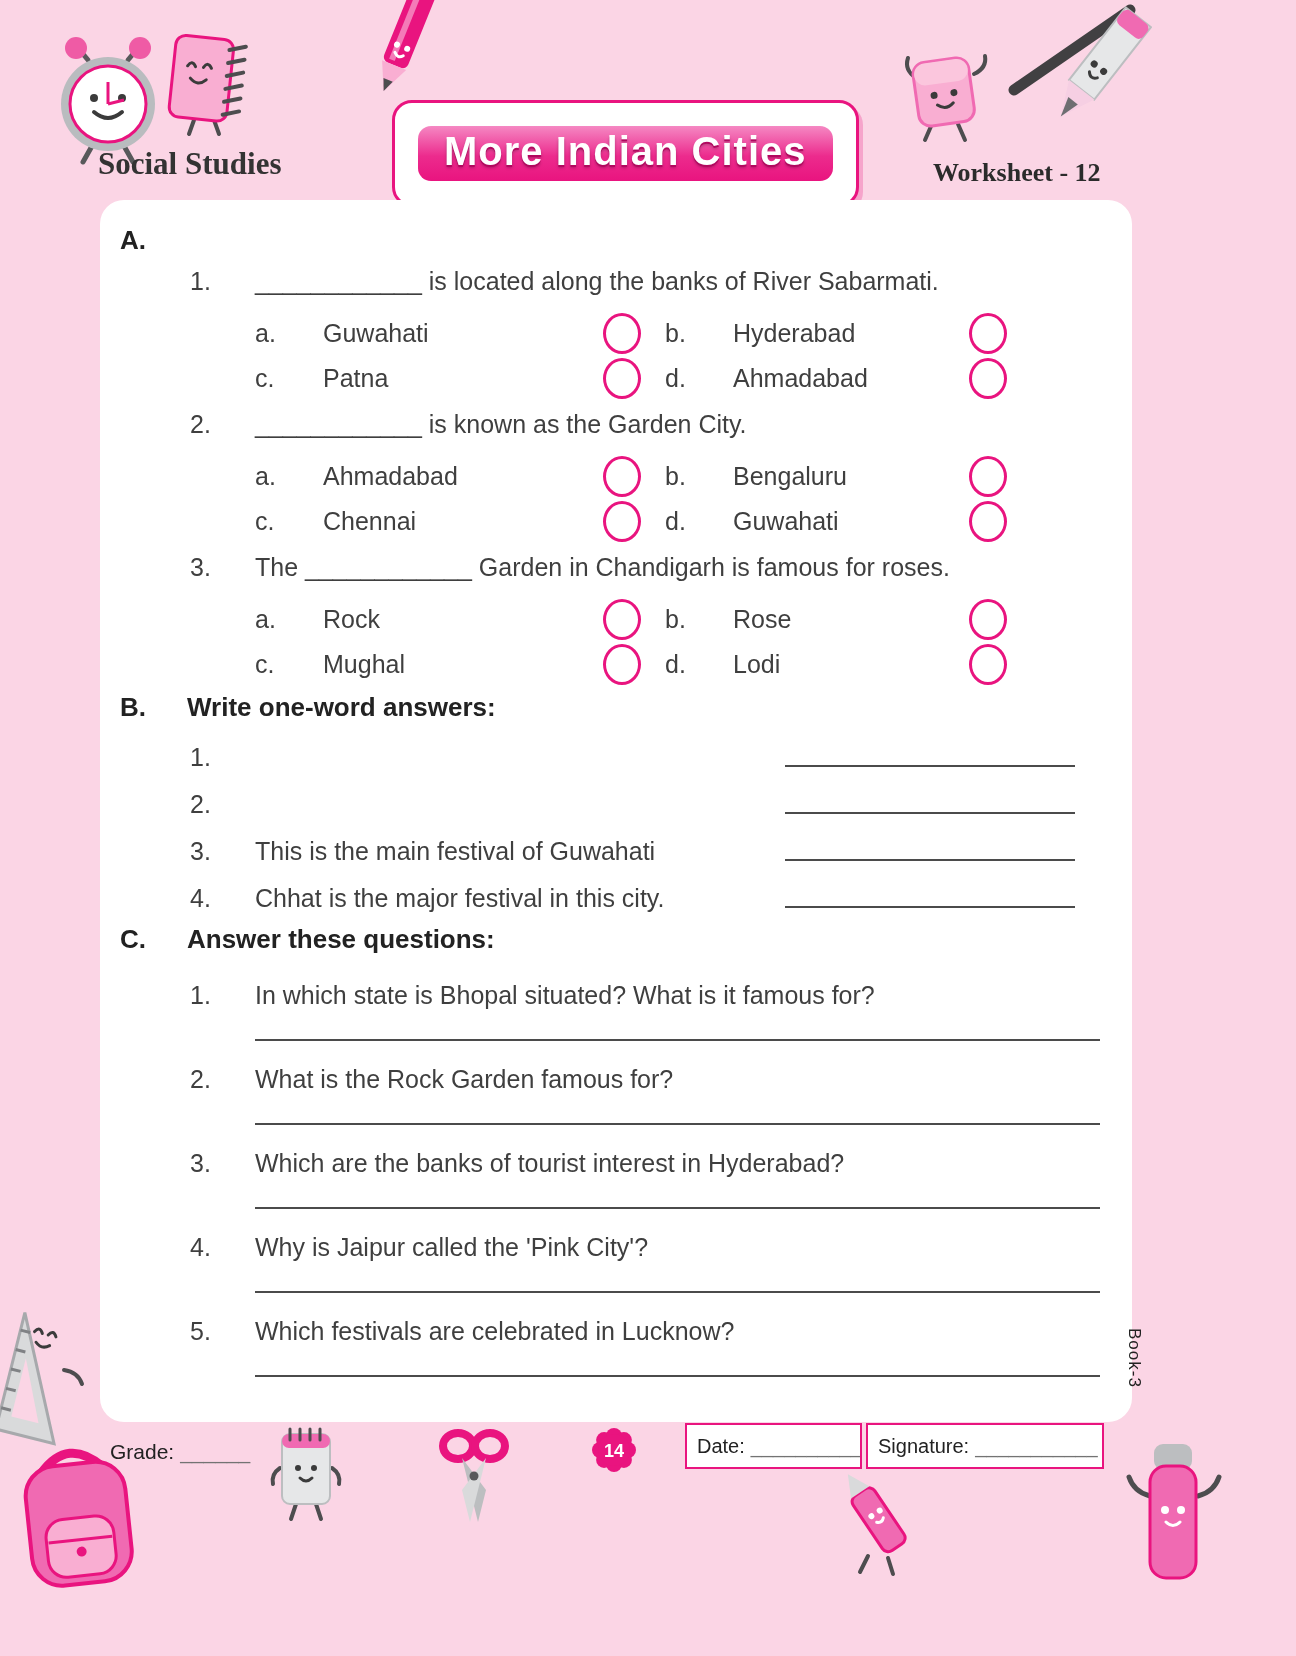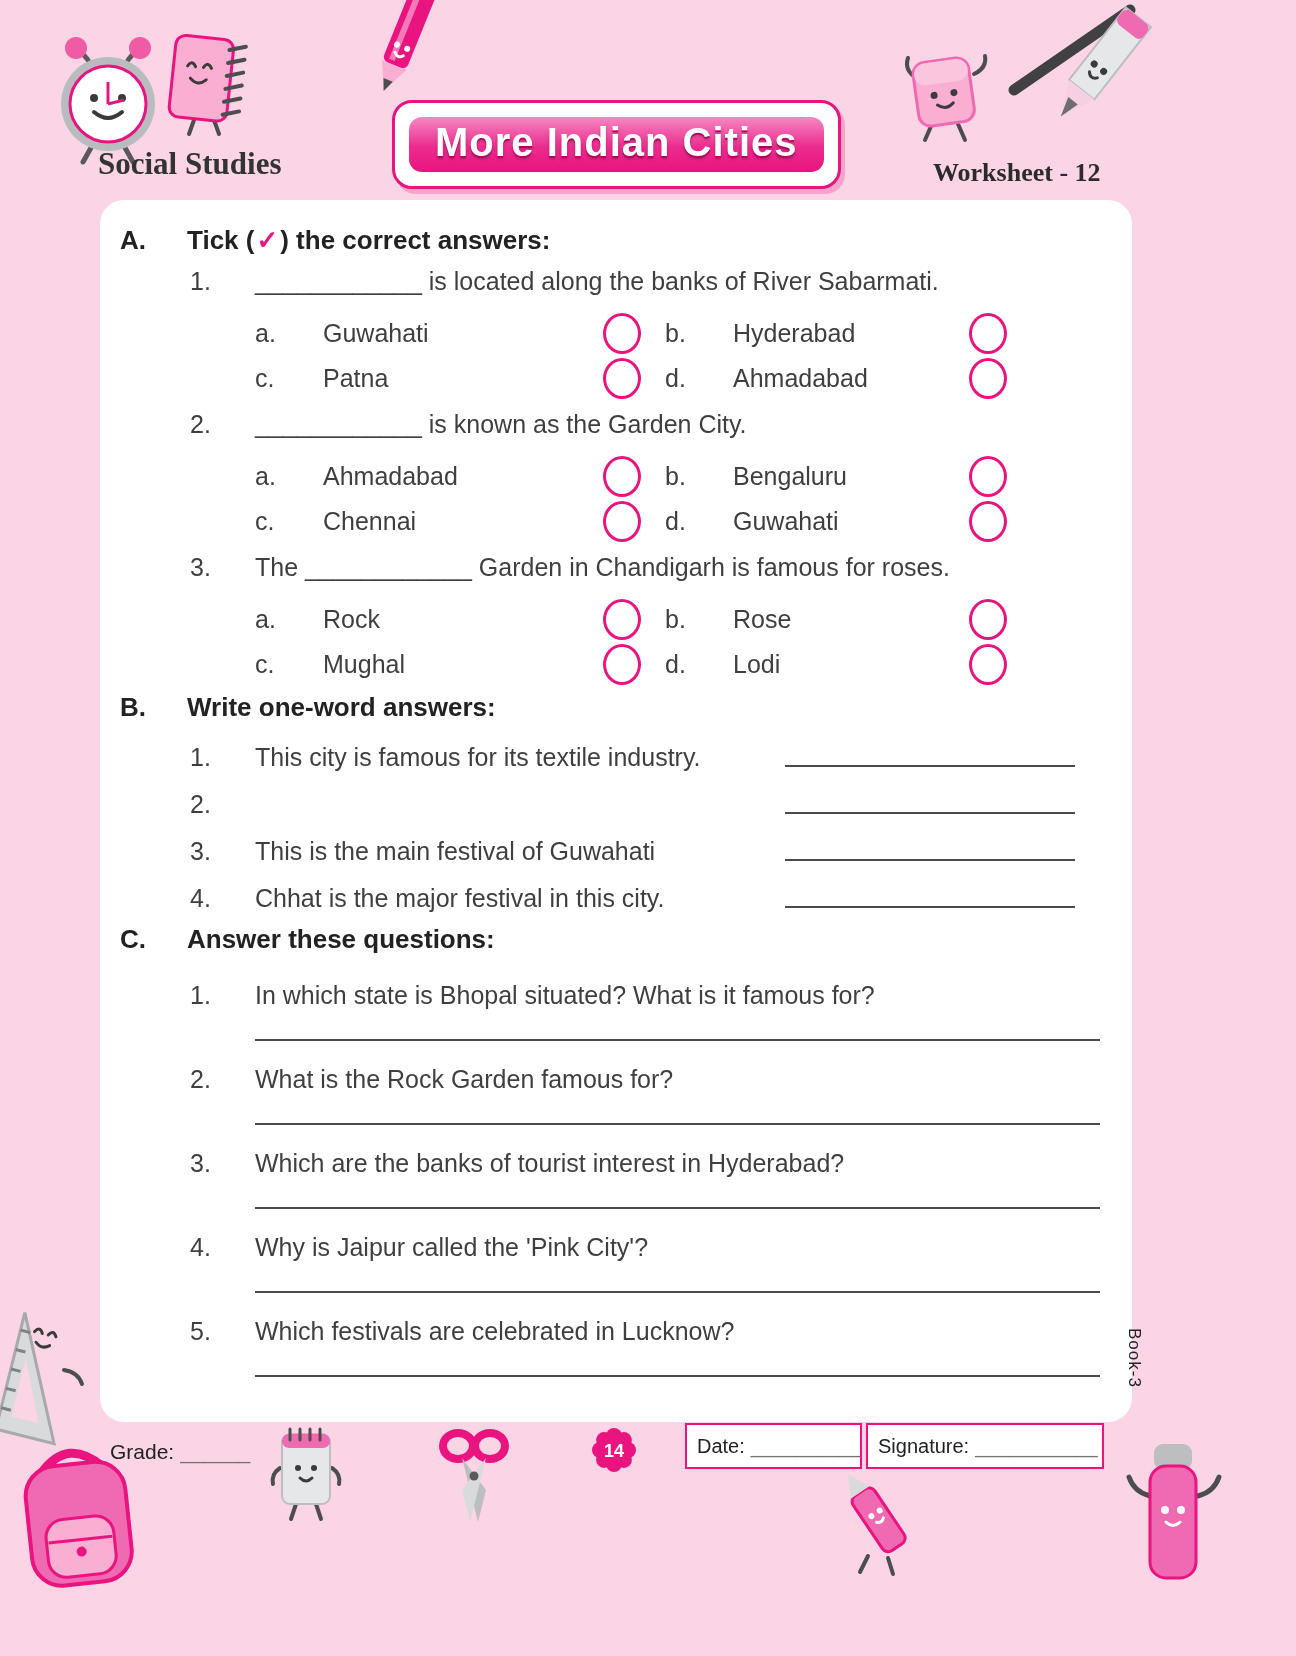--- a/index.html
+++ b/index.html
@@ -21,21 +21,21 @@
     font-size:31px; color:#333;
   }
   .worksheet-num {
     position:absolute; left:933px; top:158px;
     font-family:"Liberation Serif", serif; font-weight:bold;
     font-size:26px; color:#2b2b2b;
   }
   .title-badge {
     position:absolute; left:392px; top:100px;
     background:#fff; border:3px solid #e9147f; border-radius:20px;
-    padding:14px; box-shadow:4px 5px 0 rgba(233,20,127,0.25);
+    padding:23px; box-shadow:4px 5px 0 rgba(233,20,127,0.25);
     display:inline-block;
   }
   .title-inner {
     background:linear-gradient(180deg,#f588c3 0%,#ec2b8d 55%,#e9147f 100%);
     border-radius:13px; padding:3px 26px 7px 26px;
     font-size:40px; font-weight:bold; color:#fff; letter-spacing:1px;
     text-shadow:0 2px 0 #b1085f, 0 3px 3px rgba(0,0,0,0.25);
     white-space:nowrap;
   }
 
@@ -189,21 +189,20 @@
   <div class="title-badge">
     <div class="title-inner">More Indian Cities</div>
   </div>
 
   <div class="worksheet-num">Worksheet - 12</div>
 
   <div class="card">
 
     <div class="sec-row">
       <span class="sec-label">A.</span>
-      <span class="sec-title"><span>Tick (</span><span class="check">✓</span><span>) the correct answers:</span></span>
     </div>
 
     <div class="q-line">
       <span class="q-num">1.</span>
       <span class="q-text">____________ is located along the banks of River Sabarmati.</span>
     </div>
     <div class="opt-row gap">
       <span class="opt-letter">a.</span>
       <span class="opt-label">Guwahati</span>
       <span class="circle-wrap">
@@ -286,21 +285,20 @@
         </span>
     </div>
 
     <div class="sec-row mt2">
       <span class="sec-label">B.</span>
       <span class="sec-title">Write one-word answers:</span>
     </div>
 
     <div class="b-row first">
       <span class="q-num">1.</span>
-      <span class="b-text">This city is famous for its textile industry.</span>
       <span class="b-blank"></span>
     </div>
     <div class="b-row">
       <span class="q-num">2.</span>
       <span class="b-blank"></span>
     </div>
     <div class="b-row">
       <span class="q-num">3.</span>
       <span class="b-text">This is the main festival of Guwahati</span>
       <span class="b-blank"></span>

